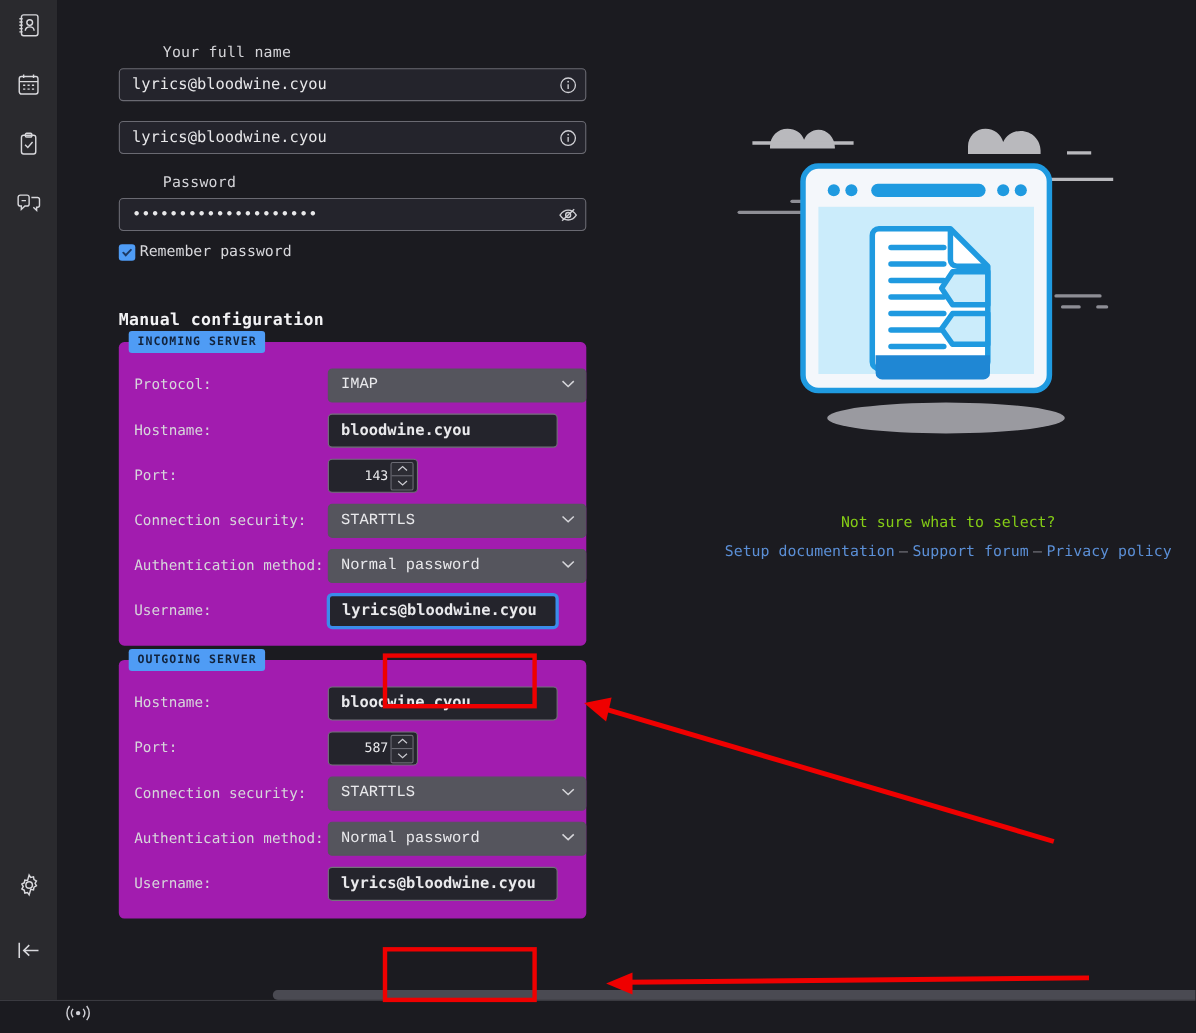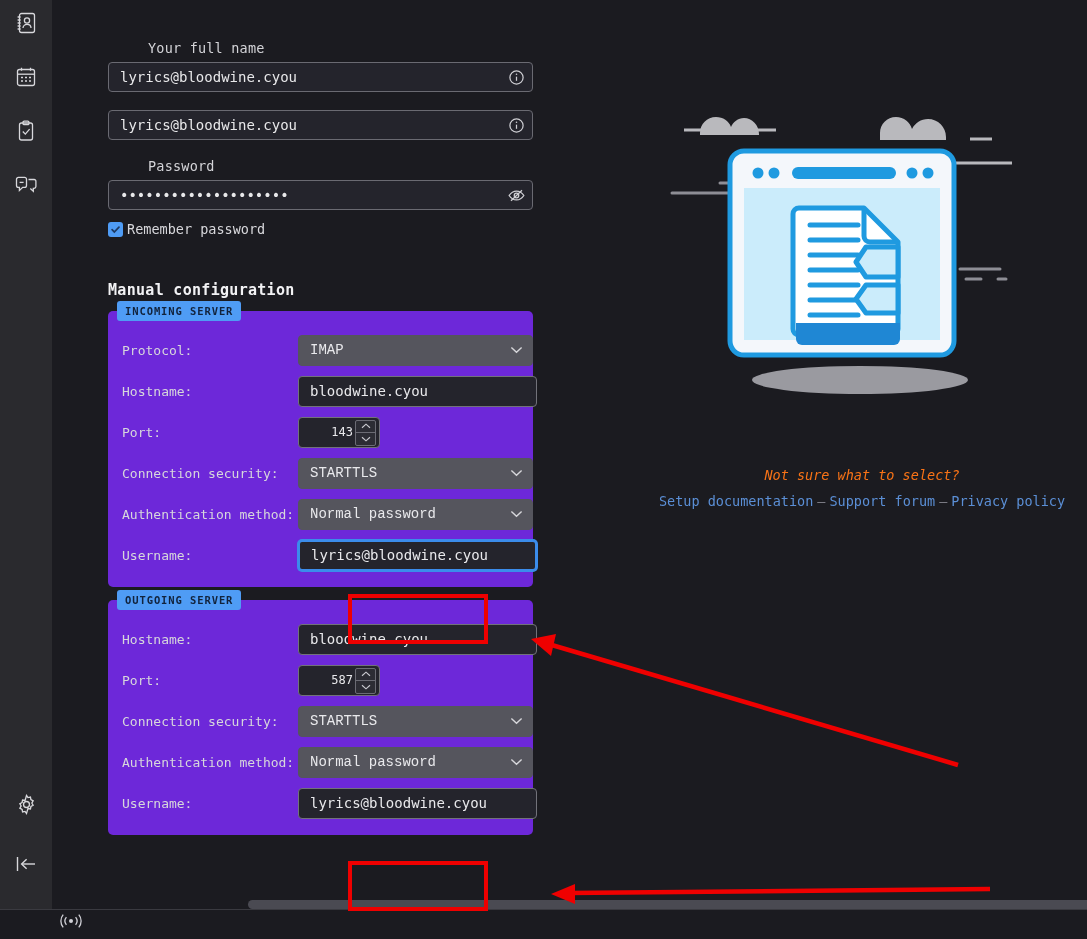--- a/index.html
+++ b/index.html
@@ -71,21 +71,21 @@
 
   .section-title {
     color: #f2f2f4; font-size: 15px; font-weight: bold;
     margin-top: 44px; margin-bottom: 12px; letter-spacing: .3px;
   }
 
   
   .panel {
     position: relative;
     width: 425px;
-    background: #6d28d9;
+    background: #a21caf;
     border-radius: 5px;
     padding: 24px 14px 16px 14px;
   }
   .panel + .panel { margin-top: 14px; }
   .badge {
     position: absolute; left: 9px; top: -10px;
     background: #4f9cf5; color: #12233c;
     font-size: 10.5px; font-weight: bold; letter-spacing: .9px;
     padding: 4px 8px 4px 8px; border-radius: 3px;
     white-space: nowrap;
@@ -105,26 +105,26 @@
     font-family: Liberation Mono, monospace;
     font-size: 14px; padding: 0 30px 0 11px; line-height: 29px;
     position: relative; cursor: pointer;
     white-space: nowrap; overflow: hidden;
   }
   .chev {
     position: absolute; right: 9px; top: 50%; transform: translateY(-50%);
     pointer-events: none;
   }
   .sinput {
-    width: 239px; height: 31px;
+    width: 209px; height: 31px;
     background: #24242c; border: 1px solid #72727a;
     border-radius: 4px; color: #e9e9ec;
     font-family: "DejaVu Sans Mono", "Liberation Mono", monospace;
     font-size: 14px; padding: 0 11px; line-height: 29px;
-    white-space: nowrap; overflow: hidden;
+    white-space: nowrap; overflow: hidden; font-weight: bold;
   }
   .sinput.focused {
     border: 2px solid #3b8ceb;
     box-shadow: 0 0 0 1px #3b8ceb;
     line-height: 27px;
   }
   .numfield {
     width: 82px; height: 31px;
     background: #24242c; border: 1px solid #72727a;
     border-radius: 4px; color: #e9e9ec;
@@ -145,21 +145,21 @@
   }
   .spin > div:first-child { border-bottom: 1px solid #6b6b74; }
 
   
   .right-col {
     position: absolute; left: 590px; top: 95px; width: 440px;
     display: flex; flex-direction: column; align-items: center;
   }
   .illus { width: 400px; height: 310px; }
   .hint {
-    color: #f97316; font-size: 13.5px; margin-top: 62px; text-align: center; font-style: italic;
+    color: #84cc16; font-size: 13.5px; margin-top: 62px; text-align: center;
   }
   .links { margin-top: 10px; font-size: 13.5px; text-align: center; white-space: nowrap; }
   .links a { color: #5b8fd6; text-decoration: none; cursor: pointer; }
   .links .dash { color: #7e7e86; padding: 0 4px; }
   .redbox { border: 4px solid #ef0000; position: absolute; pointer-events: none; }
   .arrow-layer {
     position: absolute; left: 0; top: 0; width: 1087px; height: 939px;
     pointer-events: none;
   }
 

